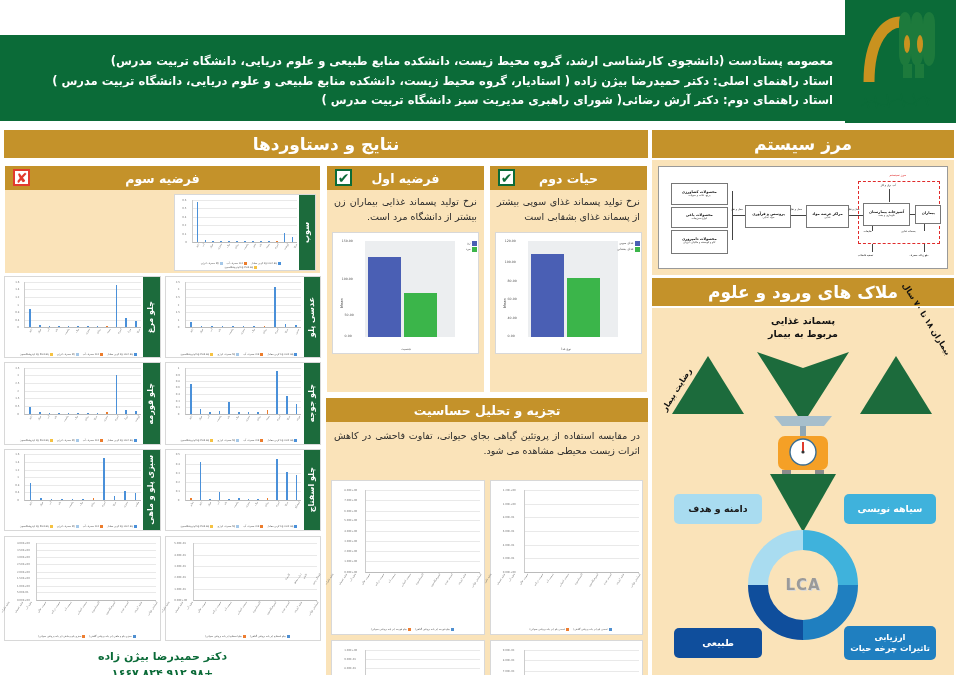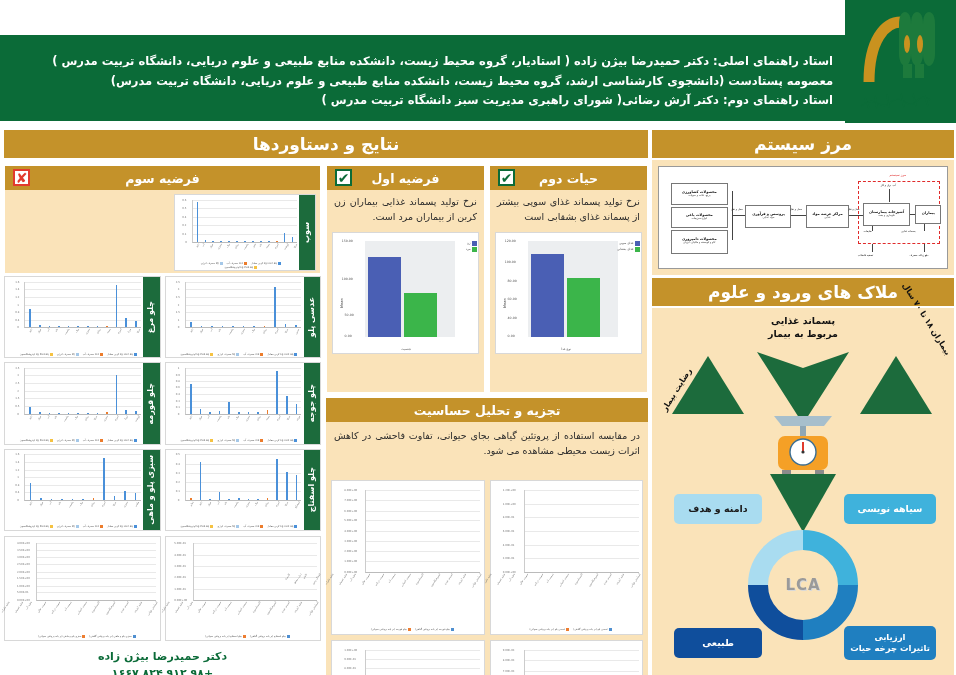--- a/index.html
+++ b/index.html
@@ -170,22 +170,22 @@
     text-align:justify; direction:rtl;
   }
 </style>
 </head>
 <body>
 
 <div class="poster">
 
 
   <div class="hdr-authors">
+    <div>معصومه پستادست (دانشجوی کارشناسی ارشد، گروه محیط زیست، دانشکده منابع طبیعی و علوم دریایی، دانشگاه تربیت مدرس)</div>
     <div>استاد راهنمای اصلی: دکتر حمیدرضا بیژن زاده ( استادیار، گروه محیط زیست، دانشکده منابع طبیعی و علوم دریایی، دانشگاه تربیت مدرس )</div>
-    <div>معصومه پستادست (دانشجوی کارشناسی ارشد، گروه محیط زیست، دانشکده منابع طبیعی و علوم دریایی، دانشگاه تربیت مدرس)</div>
     <div>استاد راهنمای دوم: دکتر آرش رضائی( شورای راهبری مدیریت سبز دانشگاه تربیت مدرس )</div>
   </div>
 
   <div class="logo">
     <svg width="100" height="112" viewBox="0 0 100 112">
       <rect width="100" height="112" fill="#0b6b38"></rect>
       <path d="M18 76 C18 34 34 16 50 16" stroke="#c9921f" stroke-width="11" fill="none"></path>
       <g fill="#1d7a3c">
         <path d="M54 6 c4 0 6 5 6 12 v30 c0 7-3 12-6 12 s-6-5-6-12 V18 c0-7 2-12 6-12z"></path>
         <path d="M66 6 c4 0 6 5 6 12 v30 c0 7-3 12-6 12 s-6-5-6-12 V18 c0-7 2-12 6-12z"></path>
@@ -980,21 +980,21 @@
             </div>
           </div>
         </div>
       </div>
 
       <div class="hyp">
         <div class="hyp-head">
           <span class="lbl">فرضیه اول</span>
           <span class="mark ok">✔</span>
         </div>
-        <div class="hyp-text">نرخ تولید پسماند غذایی بیماران زن کربن از بیماران مرد است.</div>
+        <div class="hyp-text">نرخ تولید پسماند غذایی بیماران زن بیشتر از دانشگاه مرد است.</div>
         <div style="padding:3px 5px 5px 5px;">
           <div class="chart-card" style="height:122px;position:relative;background:#fff;">
             <div class="plot-bg" style="left:22%;right:16%;top:6%;bottom:14%;"></div>
             <div style="position:absolute;left:24%;bottom:14%;width:23%;height:66%;background:#4a5fb4;"></div>
             <div style="position:absolute;left:49%;bottom:14%;width:23%;height:36%;background:#3bb54a;"></div>
             <div class="ax-lbl" style="left:6%;top:5%;">150.00</div>
             <div class="ax-lbl" style="left:6%;top:36%;">100.00</div>
             <div class="ax-lbl" style="left:8%;top:66%;">50.00</div>
             <div class="ax-lbl" style="left:8%;top:84%;">0.00</div>
             <div class="mean-lbl" style="left:5%;top:62%;">Mean</div>

